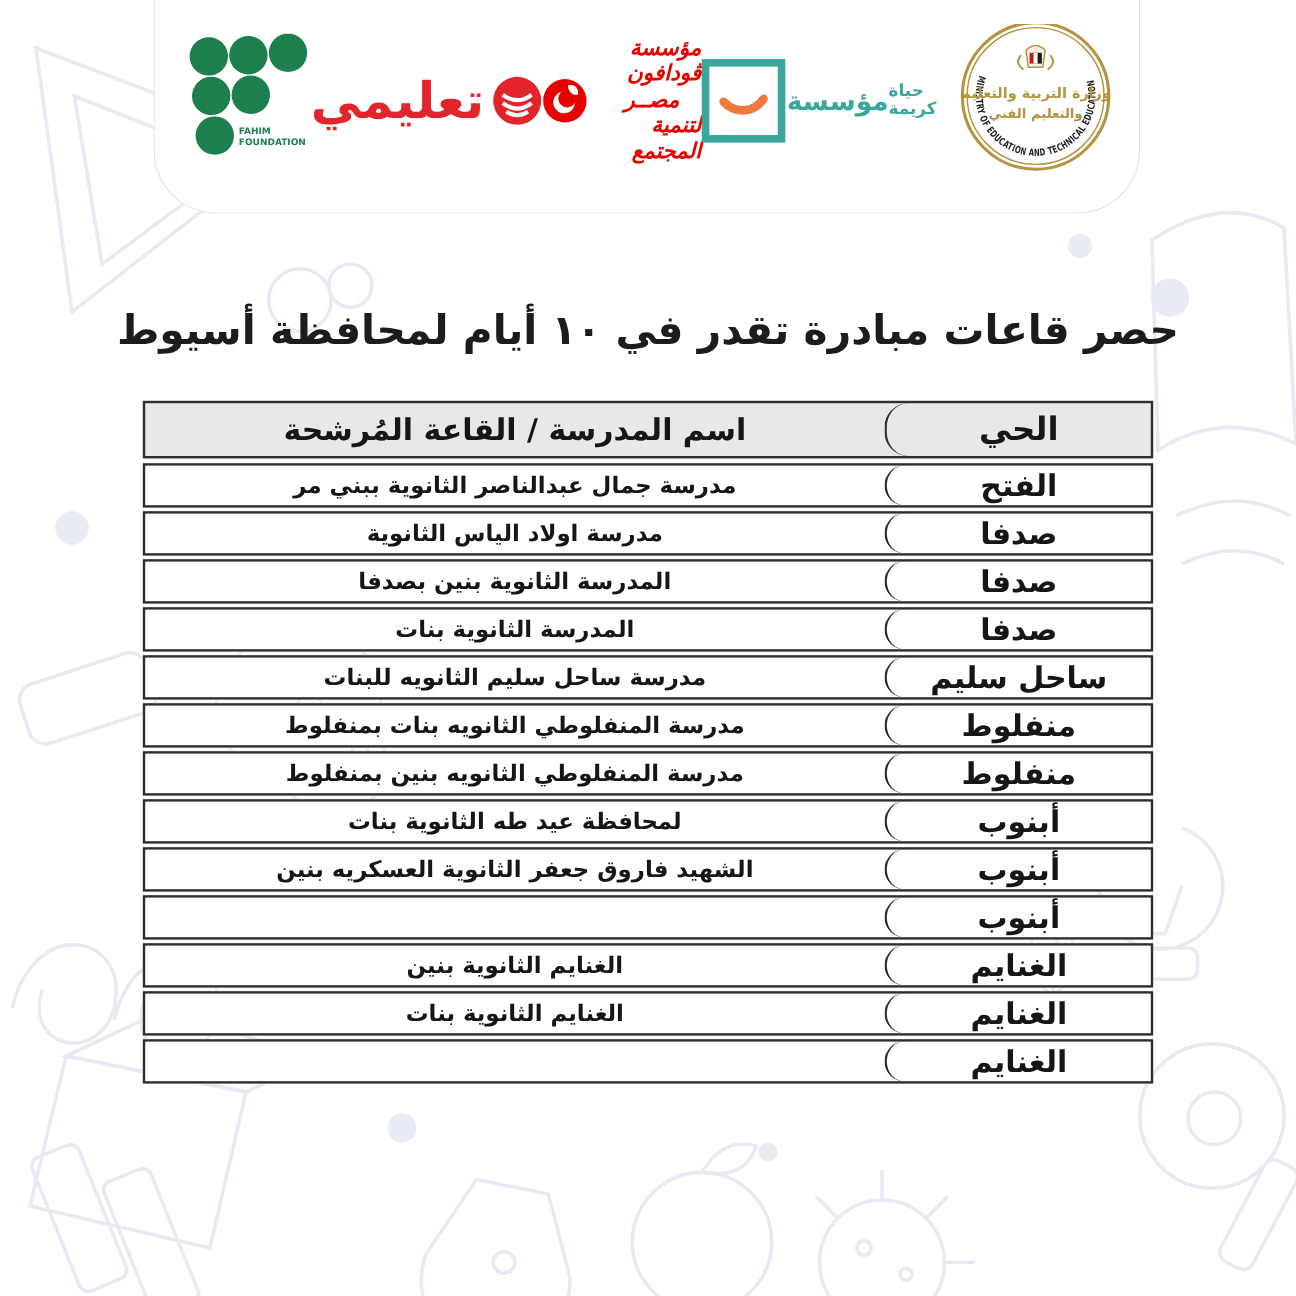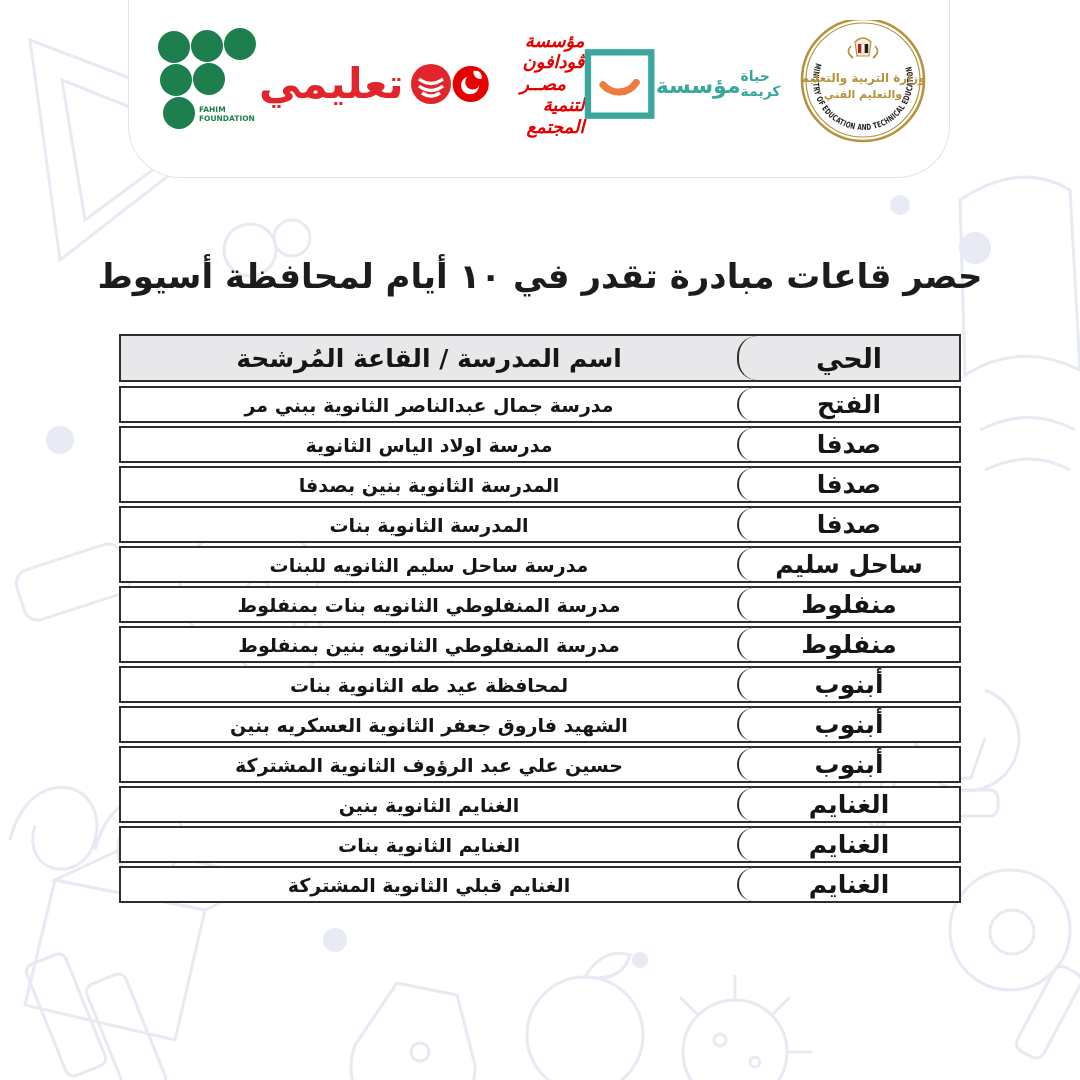--- a/index.html
+++ b/index.html
@@ -207,30 +207,28 @@
         <div class="trow" style="">
         <div class="cell c-district">أبنوب</div>
         <div class="cell c-school">لمحافظة عيد طه الثانوية بنات</div>
       </div>
         <div class="trow" style="">
         <div class="cell c-district">أبنوب</div>
         <div class="cell c-school">الشهيد فاروق جعفر الثانوية العسكريه بنين</div>
       </div>
         <div class="trow" style="">
         <div class="cell c-district">أبنوب</div>
-        <div class="cell c-school">حسين علي عبد الرؤوف الثانوية المشتركة</div>
       </div>
         <div class="trow" style="">
         <div class="cell c-district">الغنايم</div>
         <div class="cell c-school">الغنايم الثانوية بنين</div>
       </div>
         <div class="trow" style="">
         <div class="cell c-district">الغنايم</div>
         <div class="cell c-school">الغنايم الثانوية بنات</div>
       </div>
         <div class="trow" style="">
         <div class="cell c-district">الغنايم</div>
-        <div class="cell c-school">الغنايم قبلي الثانوية المشتركة</div>
       </div>
       </div>
   </div>
 
 </div>
 
 </body></html>

